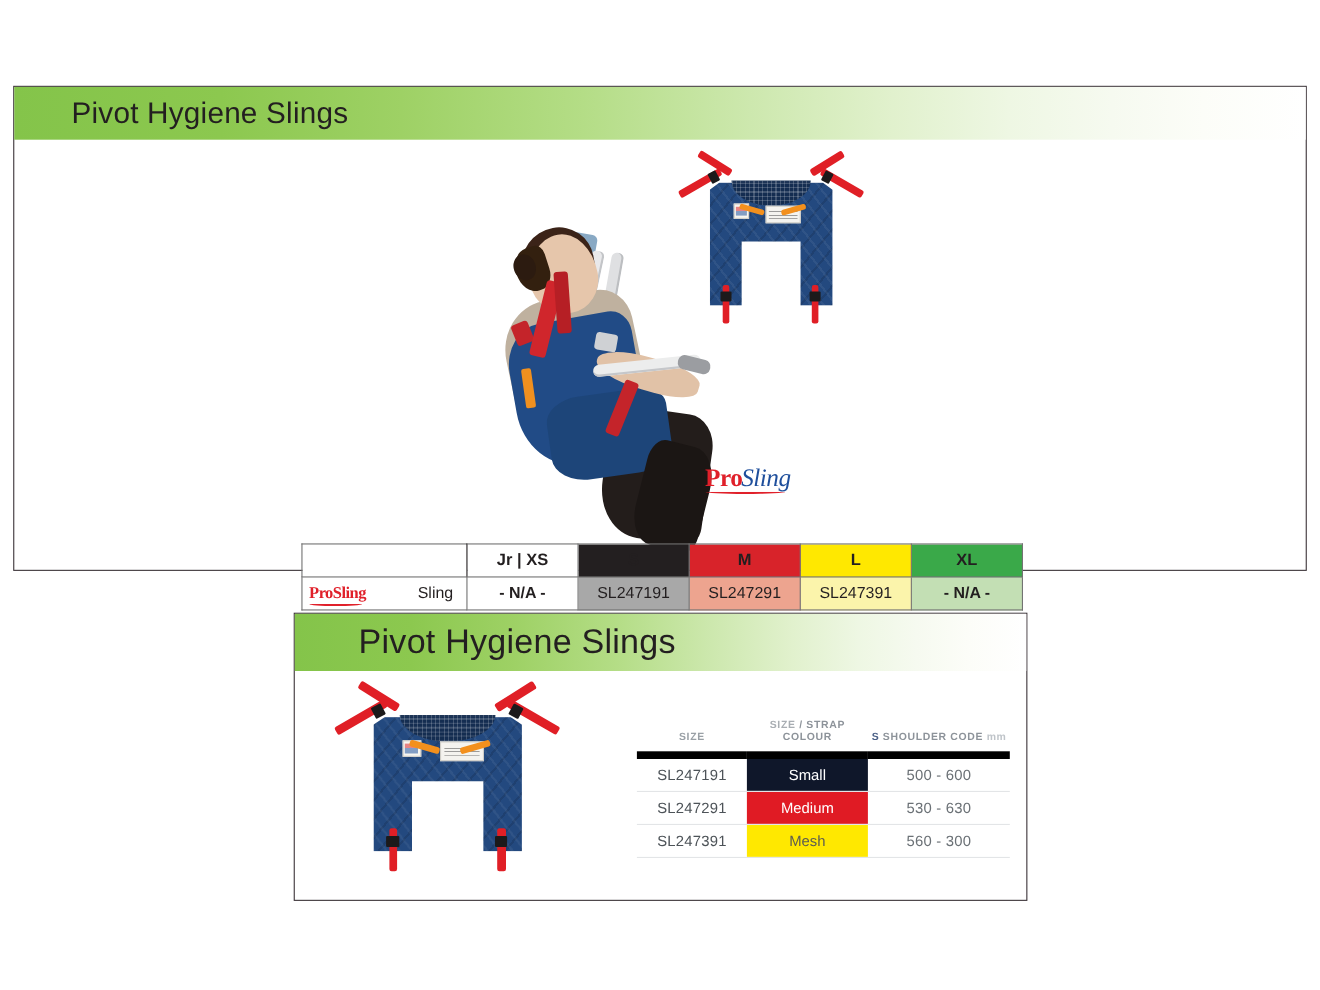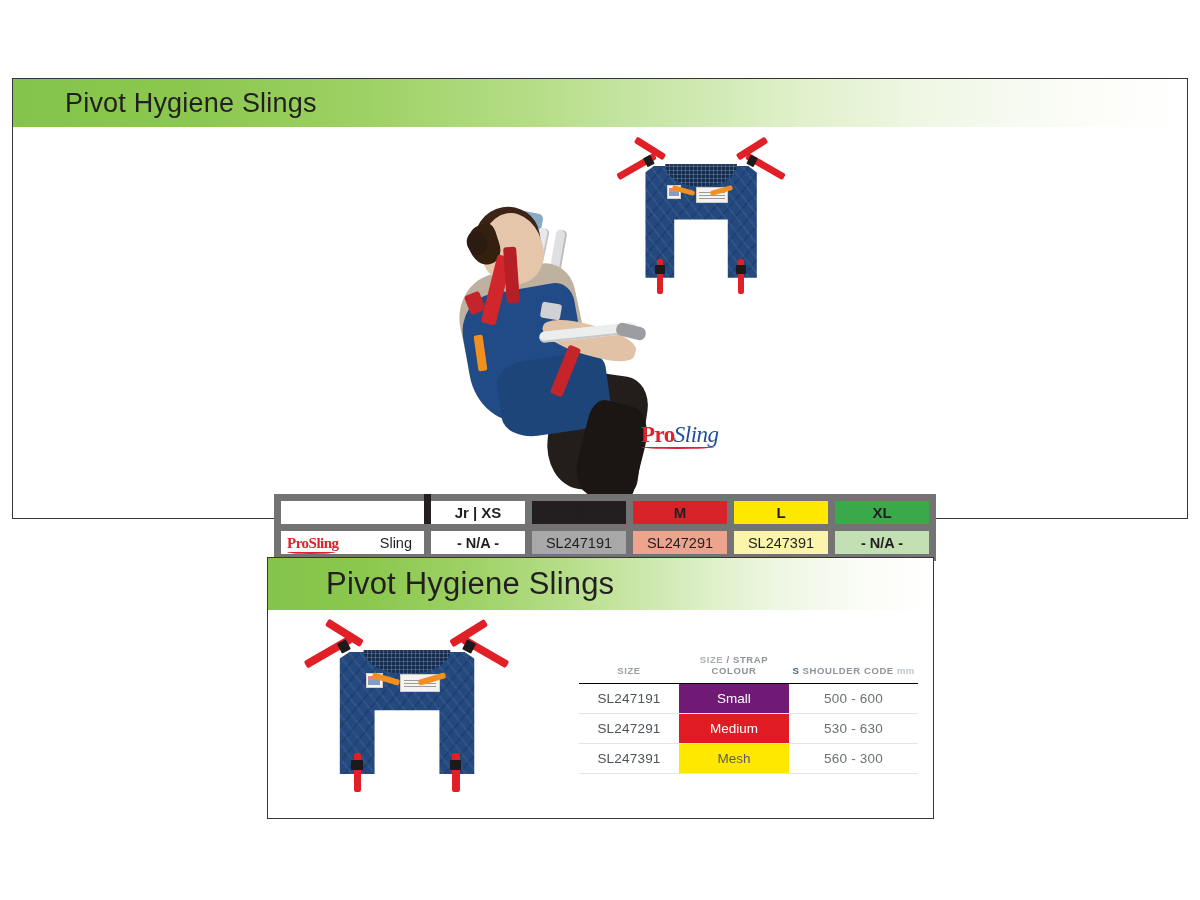--- a/index.html
+++ b/index.html
@@ -381,21 +381,21 @@
   
   #size-table {
     position: absolute;
     left: 261px;
     top: 367px;
     border-collapse: collapse;
     table-layout: fixed;
     width: 656px;
   }
   #size-table td, #size-table th {
-    border: 7px solid #737373;
+    border: 1px solid #737373;
     padding: 0;
     height: 30px;
     text-align: center;
     vertical-align: middle;
     font-size: 14.5px;
     color: #231f20;
     box-sizing: border-box;
   }
   #size-table .col-brand  { width: 150px; }
   #size-table .col-sz     { width: 101px; }
@@ -448,21 +448,21 @@
     border-collapse: collapse;
     table-layout: fixed;
   }
   #spec-table th {
     font-size: 9.5px;
     font-weight: bold;
     letter-spacing: 0.6px;
     color: #9aa0a6;
     padding: 0 0 7px 0;
     border: none;
-    border-bottom: 1px solid #000000;
+    border-bottom: 7px solid #000000;
     vertical-align: bottom;
   }
   #spec-table th.th-code  { width: 100px; }
   #spec-table th.th-size  { width: 110px; }
   #spec-table th.th-width { width: 129px; }
 
   #spec-table th .sw-s { color: #4a5f86; }
   #spec-table th .sw-main { color: #8d939a; }
   #spec-table th .sw-mm { color: #bfc4c9; font-weight: bold; letter-spacing: 0.3px; }
   #spec-table th .sz-size { color: #a9aeb3; }
@@ -485,21 +485,21 @@
   #spec-table td.td-size  { padding: 0 !important; }
 
   .size-chip {
     display: block;
     width: 100%;
     height: 29px;
     line-height: 29px;
     font-size: 13.5px;
     text-align: center;
   }
-  .chip-small  { background: #701a75; color: #ffffff; }
+  .chip-small  { background: #0f172a; color: #ffffff; }
   .chip-medium { background: #e01b24; color: #ffffff; }
   .chip-large  { background: #ffe800; color: #5c5c52; }
 </style>
 </head>
 <body>
 
 <div id="canvas">
 
   <div class="panel" id="panel-top">
 

